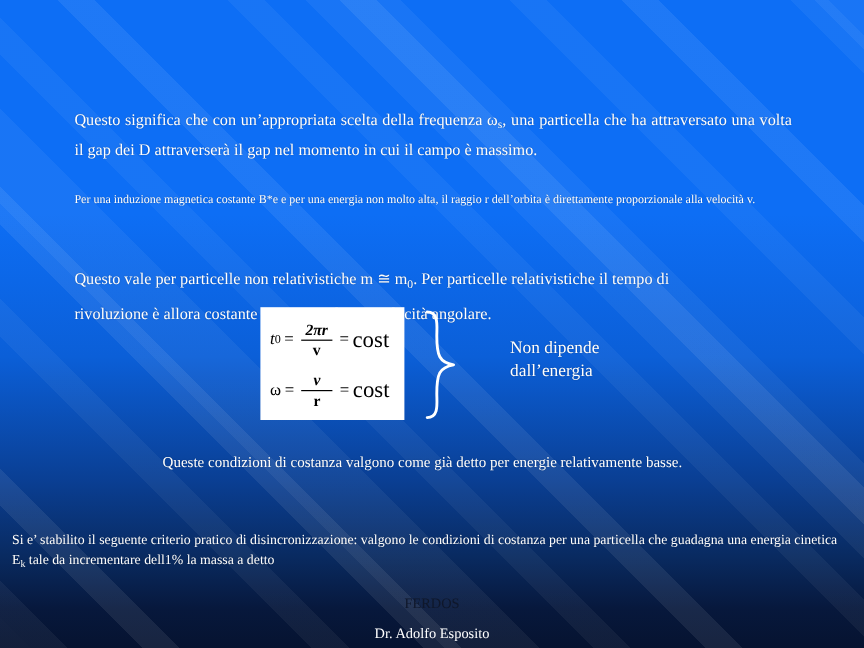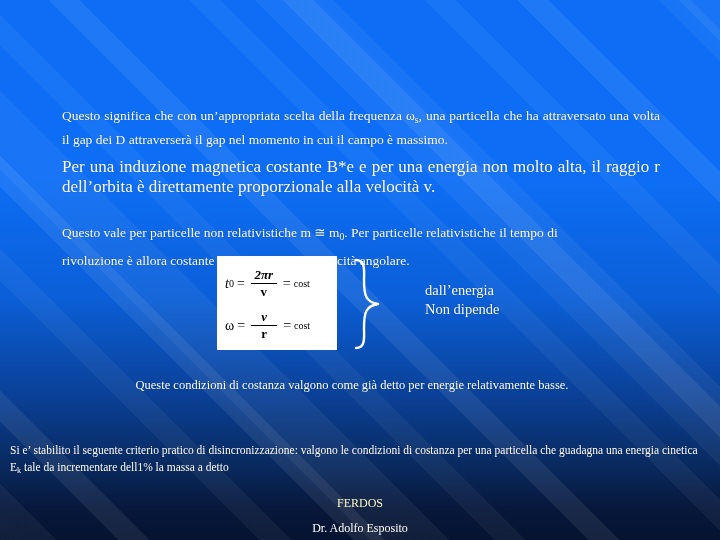--- a/index.html
+++ b/index.html
@@ -84,28 +84,27 @@
     text-shadow: 0 0 1px rgba(0,0,0,0.35);
   }
 
   #para-1 {
     left: 62px;
     top: 90px;
     width: 598px;
     font-size: 13.5px;
     line-height: 20px;
     text-align: justify;
-    margin-top: 16px;
   }
 
   #para-2 {
     left: 62px;
     top: 157px;
     width: 598px;
-    font-size: 17px;
+    font-size: 10px;
     line-height: 20px;
     text-align: justify;
   }
 
   #para-3 {
     left: 62px;
     top: 221px;
     width: 560px;
     font-size: 13.5px;
     line-height: 24px;
@@ -172,21 +171,21 @@
     min-width: 26px;
     height: 1.6px;
     background: #000;
   }
   .frac .den {
     font-size: 13px;
     padding: 1px 3px 0 3px;
     font-weight: bold;
   }
   .eq { margin: 0 3px; }
-  .cost { font-size: 10px; }
+  .cost { font-size: 19px; }
 
   
   #brace {
     position: absolute;
     left: 350px;
     top: 258px;
     width: 34px;
     height: 92px;
   }
 
@@ -203,21 +202,21 @@
     text-shadow: 0 0 1px rgba(0,0,0,0.4);
   }
 
   
   #footer-org {
     position: absolute;
     left: 0;
     top: 496px;
     width: 720px;
     text-align: center;
-    color: #fef9c3;
+    color: #0f172a;
     font-size: 12px;
     font-family: "Liberation Serif", "DejaVu Serif", serif;
   }
   #footer-author {
     position: absolute;
     left: 0;
     top: 521px;
     width: 720px;
     text-align: center;
     color: #ffffff;
@@ -266,22 +265,22 @@
         <span class="eq">=</span>
         <span class="cost">cost</span>
       </div>
     </div>
 
     <svg id="brace" viewBox="0 0 34 92">
       <path d="M6 2 C 16 2, 14 14, 14 22 C 14 38, 16 44, 28 46 C 16 48, 14 54, 14 70 C 14 78, 16 90, 6 90" fill="none" stroke="#ffffff" stroke-width="2.4" stroke-linecap="round" stroke-linejoin="round"></path>
     </svg>
 
     <div id="callout">
+      <div>Non dipende</div>
       <div>dall’energia</div>
-      <div>Non dipende</div>
     </div>
 
     <div class="body-text" id="para-low">Queste condizioni di costanza valgono come già detto per energie relativamente basse.</div>
 
     <div class="body-text" id="para-bottom"><span>Si e’ stabilito il seguente criterio pratico di disincronizzazione: valgono le condizioni di costanza per una particella che guadagna una energia cinetica E</span><sub>k</sub><span> tale da incrementare dell1% la massa a detto</span></div>
 
     <div id="footer-org">FERDOS</div>
     <div id="footer-author">Dr. Adolfo Esposito</div>
 
   </div>

